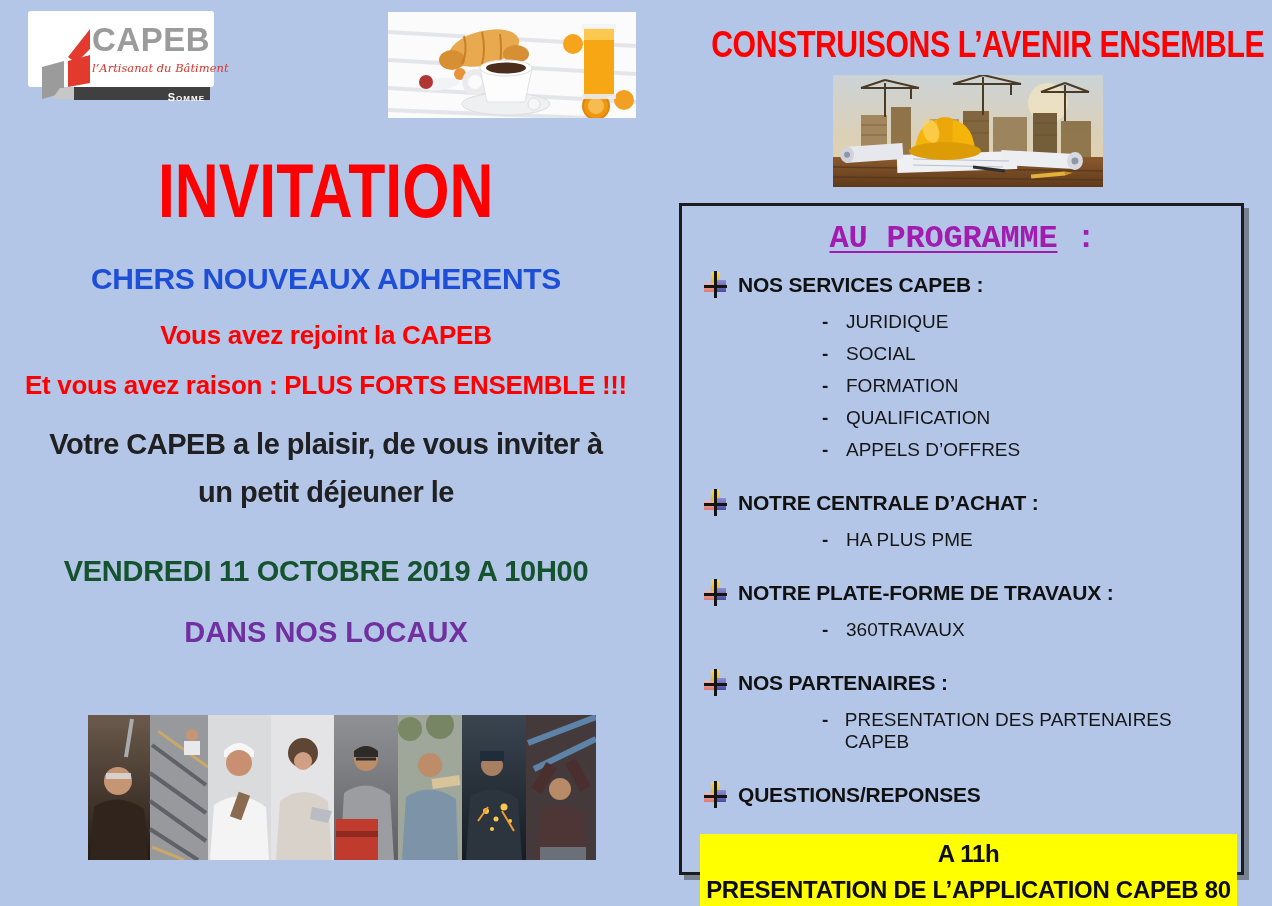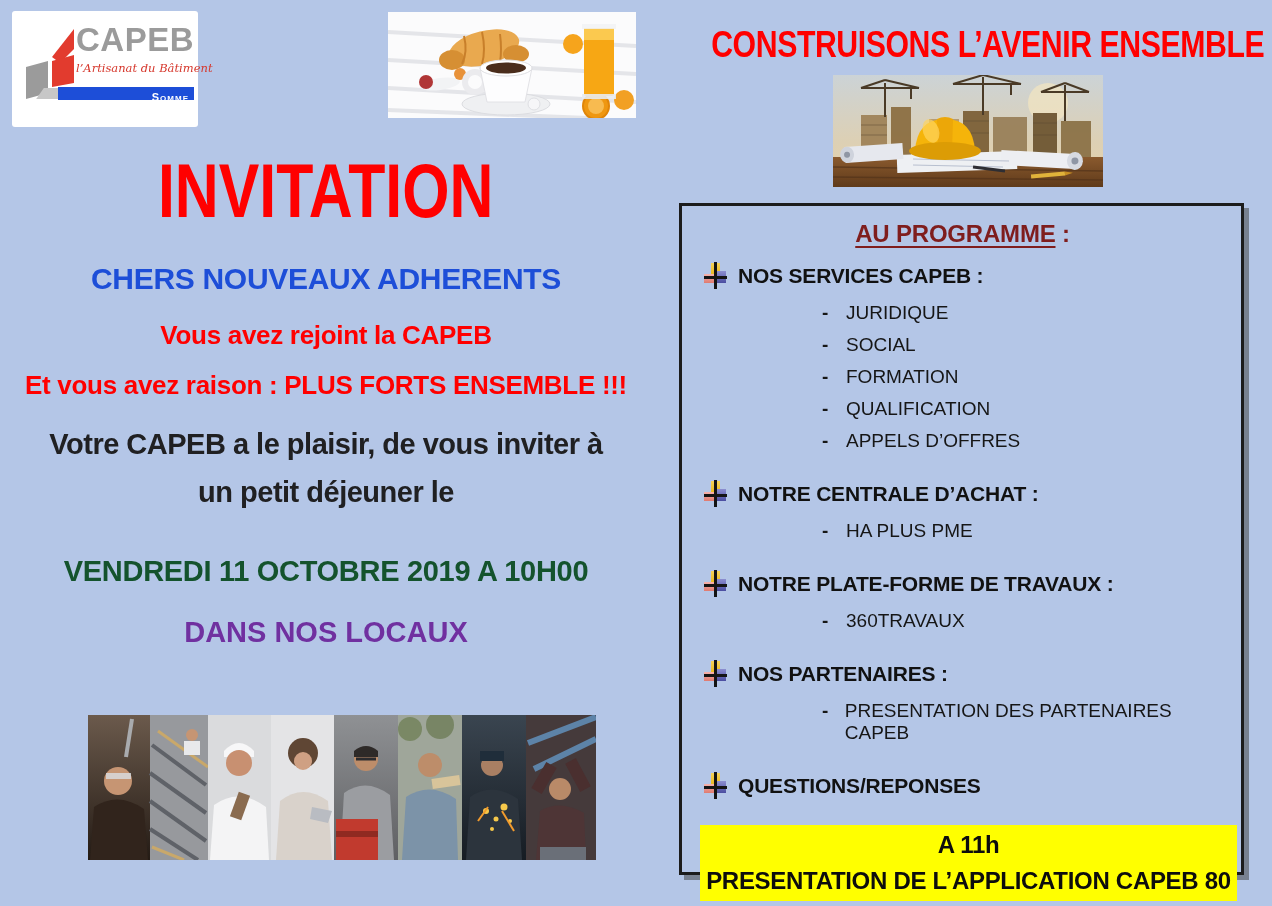--- a/index.html
+++ b/index.html
@@ -6,41 +6,41 @@
   body {
     width:1272px; height:906px; position:relative; overflow:hidden;
     background:#b4c6e7;
     font-family:"Liberation Sans", sans-serif;
     color:#141414;
   }
   .abs { position:absolute; }
 
   
   .capeb-logo {
-    left:12px; top:11px; width:186px; height:116px;
+    left:28px; top:11px; width:186px; height:76px;
     background:#ffffff; border-radius:3px;
   }
   .logo-mark { position:absolute; left:4px; top:6px; }
   .logo-textcol { position:absolute; left:64px; top:12px; width:118px; }
   .logo-brand {
     font-size:33px; font-weight:800; color:#9b9b9b; letter-spacing:0.5px; line-height:34px;
   }
   .logo-tagline {
     font-family:"DejaVu Serif", serif; font-style:italic;
     font-size:11.5px; color:#d6372c; margin-top:4px; white-space:nowrap;
   }
   .logo-ribbon {
     position:absolute; left:28px; top:76px; width:154px; height:13px;
   }
   .ribbon-notch {
     position:absolute; left:0; top:1px; width:26px; height:11px;
     background:#c7c7c7; transform:skewX(-35deg);
   }
   .ribbon-bar {
-    position:absolute; left:18px; top:0; right:0; height:13px; background:#1d4ed8;
+    position:absolute; left:18px; top:0; right:0; height:13px; background:#404040;
     text-align:right; padding-right:5px;
   }
   .logo-region {
     font-variant:small-caps; font-weight:700; font-size:11px; color:#ffffff;
     letter-spacing:1px; line-height:12px;
   }
 
   
   .breakfast-photo { left:388px; top:12px; width:248px; height:106px; background:#fdfdfe; }
   .construction-photo { left:833px; top:75px; width:270px; height:112px; }
@@ -65,21 +65,21 @@
 
   .craftsmen-strip { left:88px; top:715px; width:508px; height:145px; }
 
   
   .program-panel {
     left:679px; top:203px; width:565px; height:672px;
     border:3px solid #1c1c1c;
     box-shadow:5px 5px 0 0 rgba(100,105,115,0.75);
     padding:14px 20px 16px 22px;
   }
-  .program-title { text-align:center; font-size:24px; font-weight:800; color:#7f1d1d; margin-bottom:10px; letter-spacing:-0.2px; }
+  .program-title { text-align:center; font-size:32px; font-weight:800; color:#a21caf; margin-bottom:10px; letter-spacing:-0.2px;font-family:Liberation Mono, monospace; }
   .program-title .u { text-decoration:underline; text-decoration-thickness:2px; text-underline-offset:4px; }
   .section { margin-top:23px; }
   .section.first { margin-top:14px; }
   .section-label-row { display:flex; align-items:center; gap:10px;text-align:center; }
   .section-label { font-size:21px; font-weight:800; color:#111; letter-spacing:-0.2px; }
   .sub-list { margin-top:8px; }
   .sub-item { padding:5px 0 5px 118px; font-size:19px; color:#161616; display:flex; }
   .dash { width:24px; font-weight:700; }
 
   

